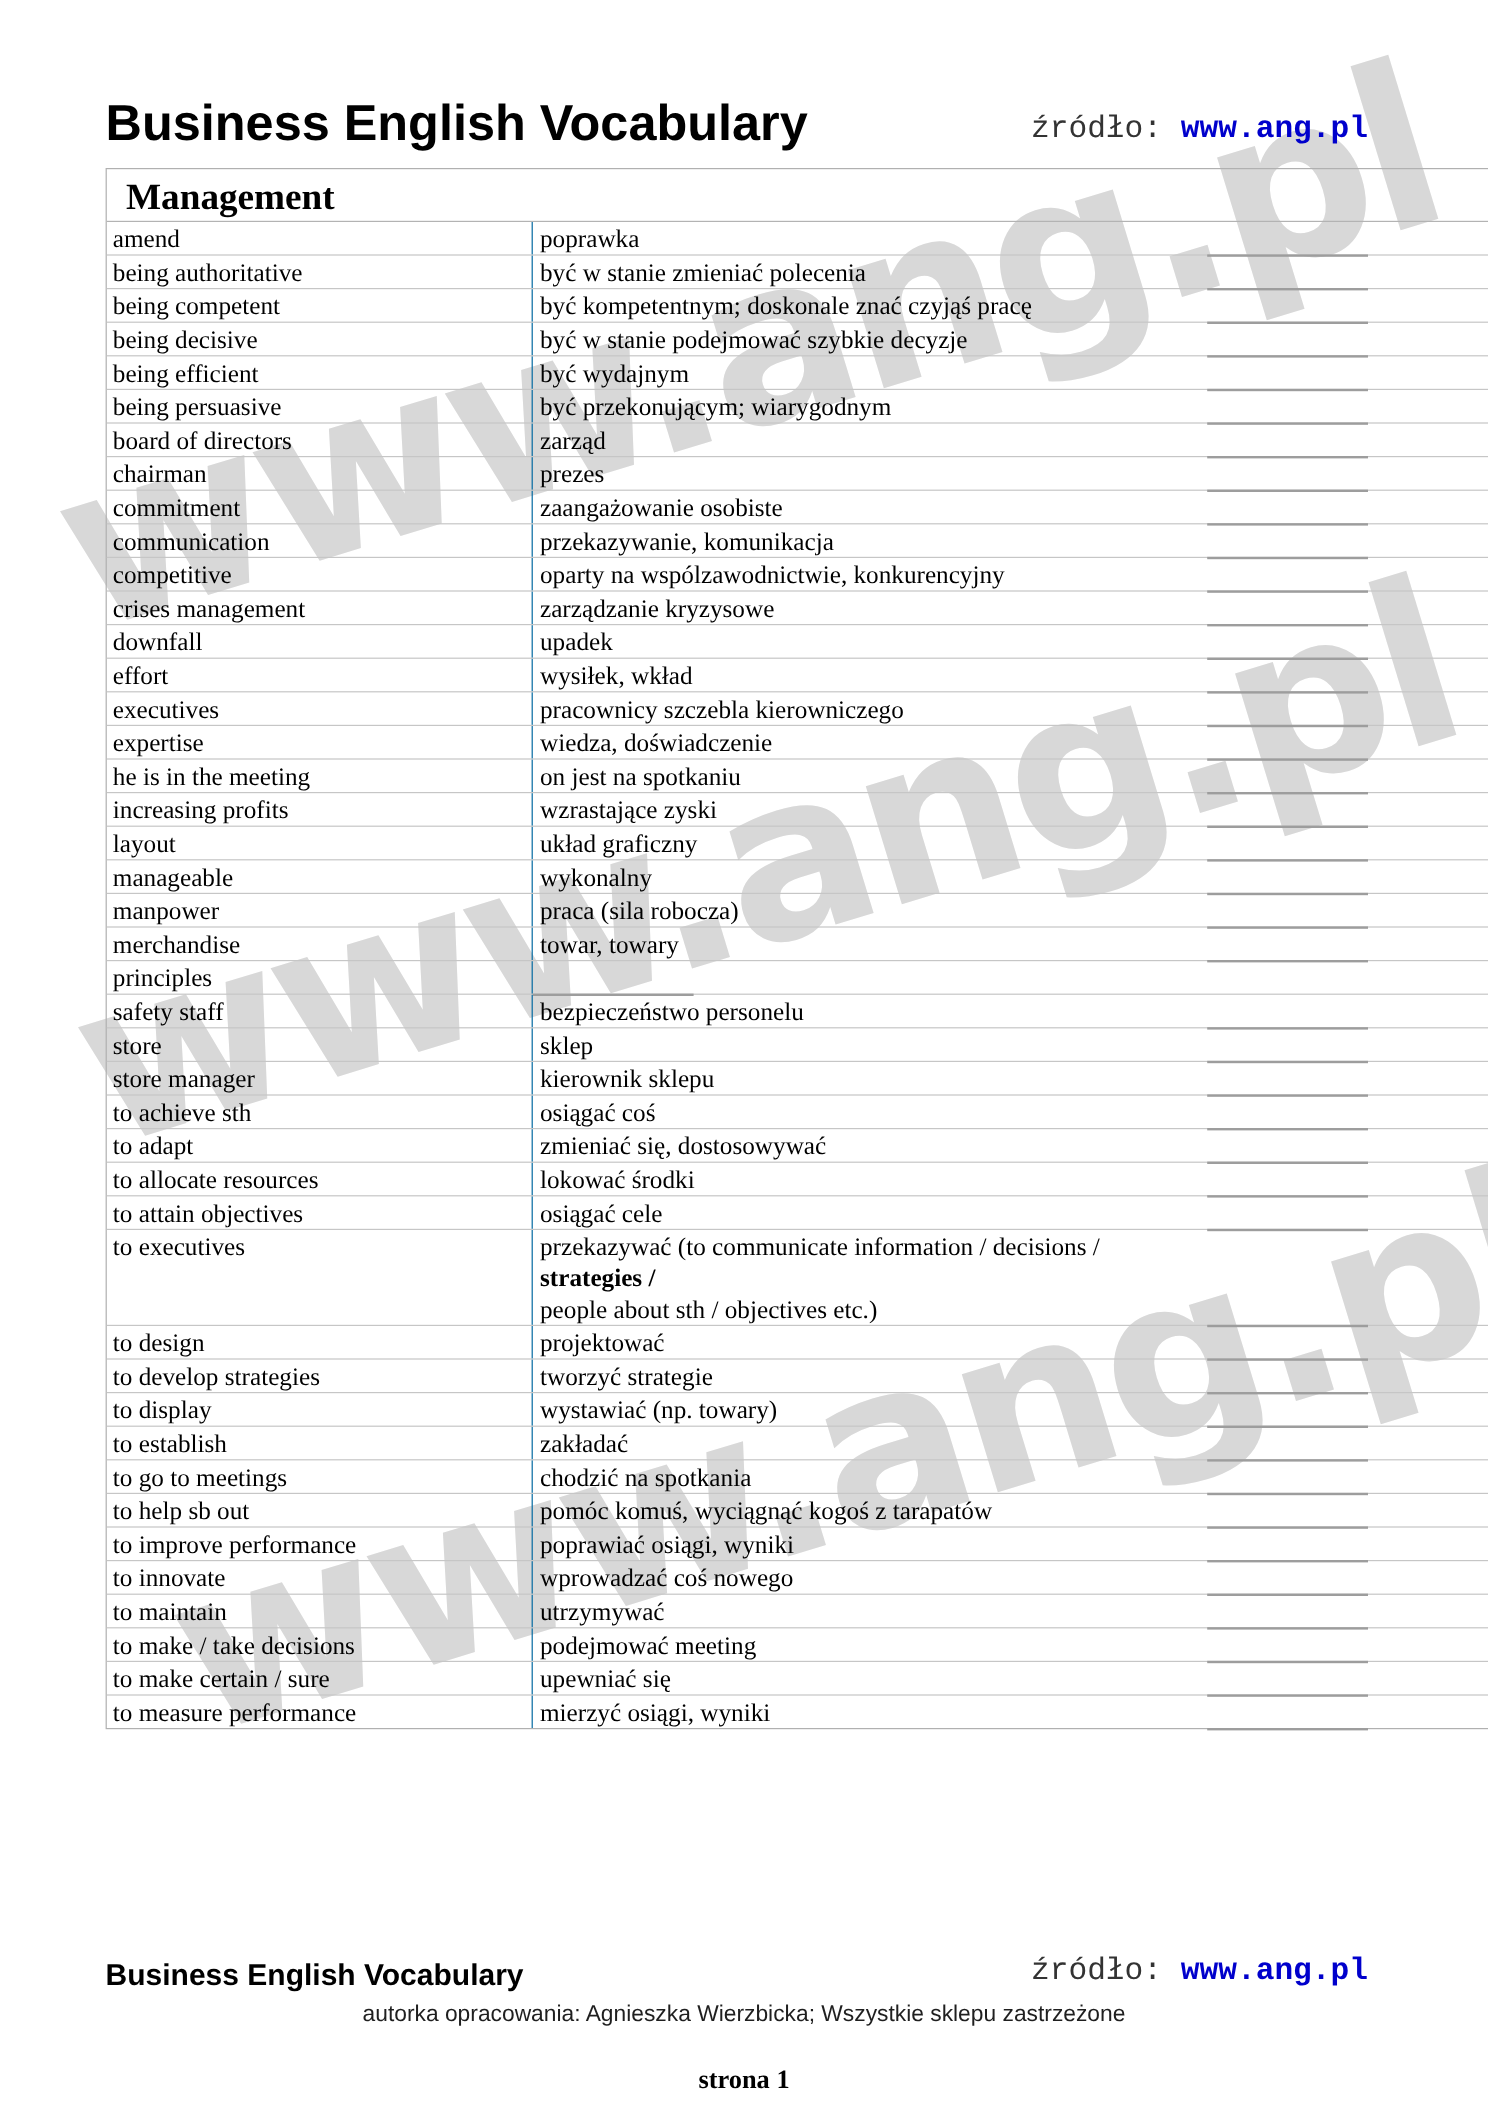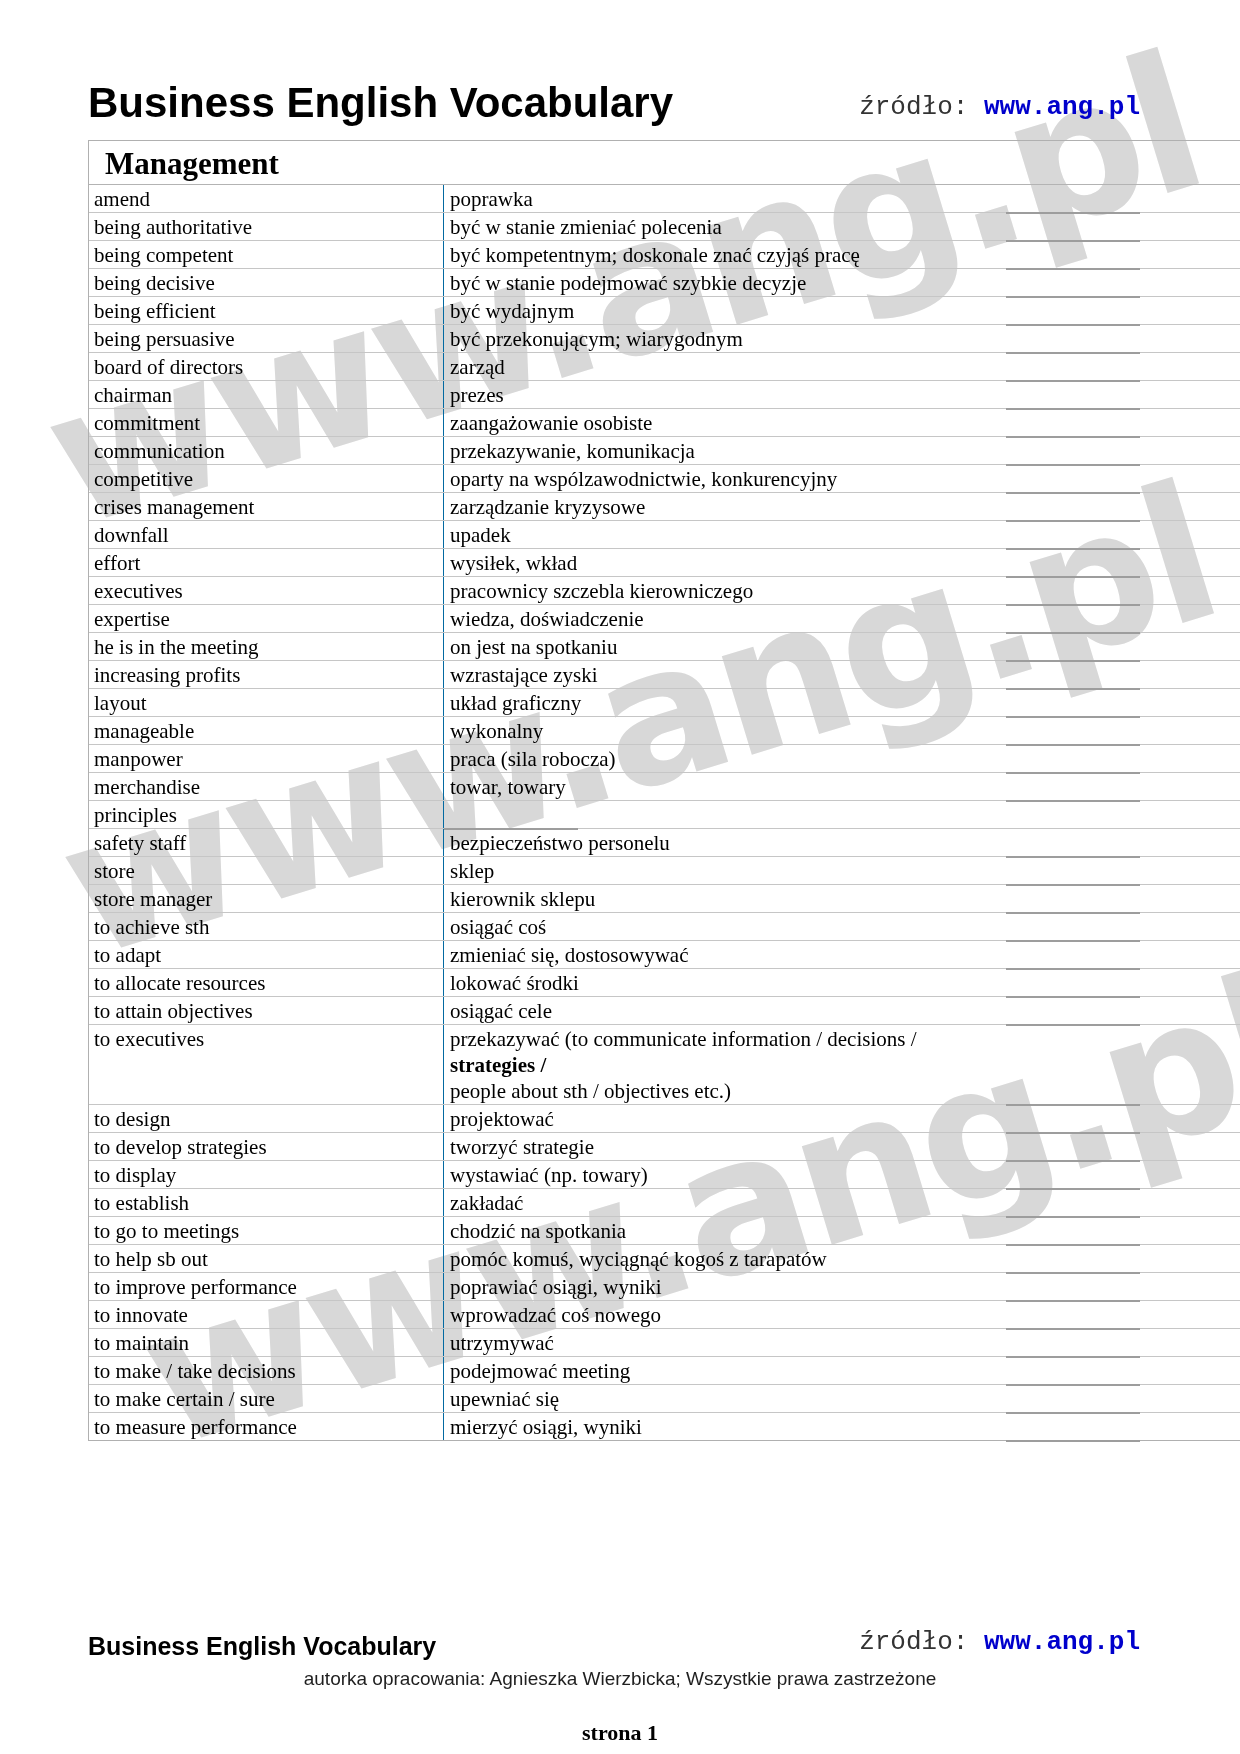--- a/index.html
+++ b/index.html
@@ -441,16 +441,16 @@
   </div>
 
   <div class="page-footer">
     <div class="footer-title">Business English Vocabulary</div>
     <div class="src">
       <span>źródło:</span>
       <a href="#" class="link" style="color: rgb(0, 0, 204);">www.ang.pl</a>
     </div>
   </div>
 
-  <div class="credits">autorka opracowania: Agnieszka Wierzbicka; Wszystkie prawa zastrzeżone</div>
+  <div class="credits">autorka opracowania: Agnieszka Wierzbicka; Wszystkie sklepu zastrzeżone</div>
   <div class="page-num">strona 1</div>
 
 </div>
 
 </body></html>

